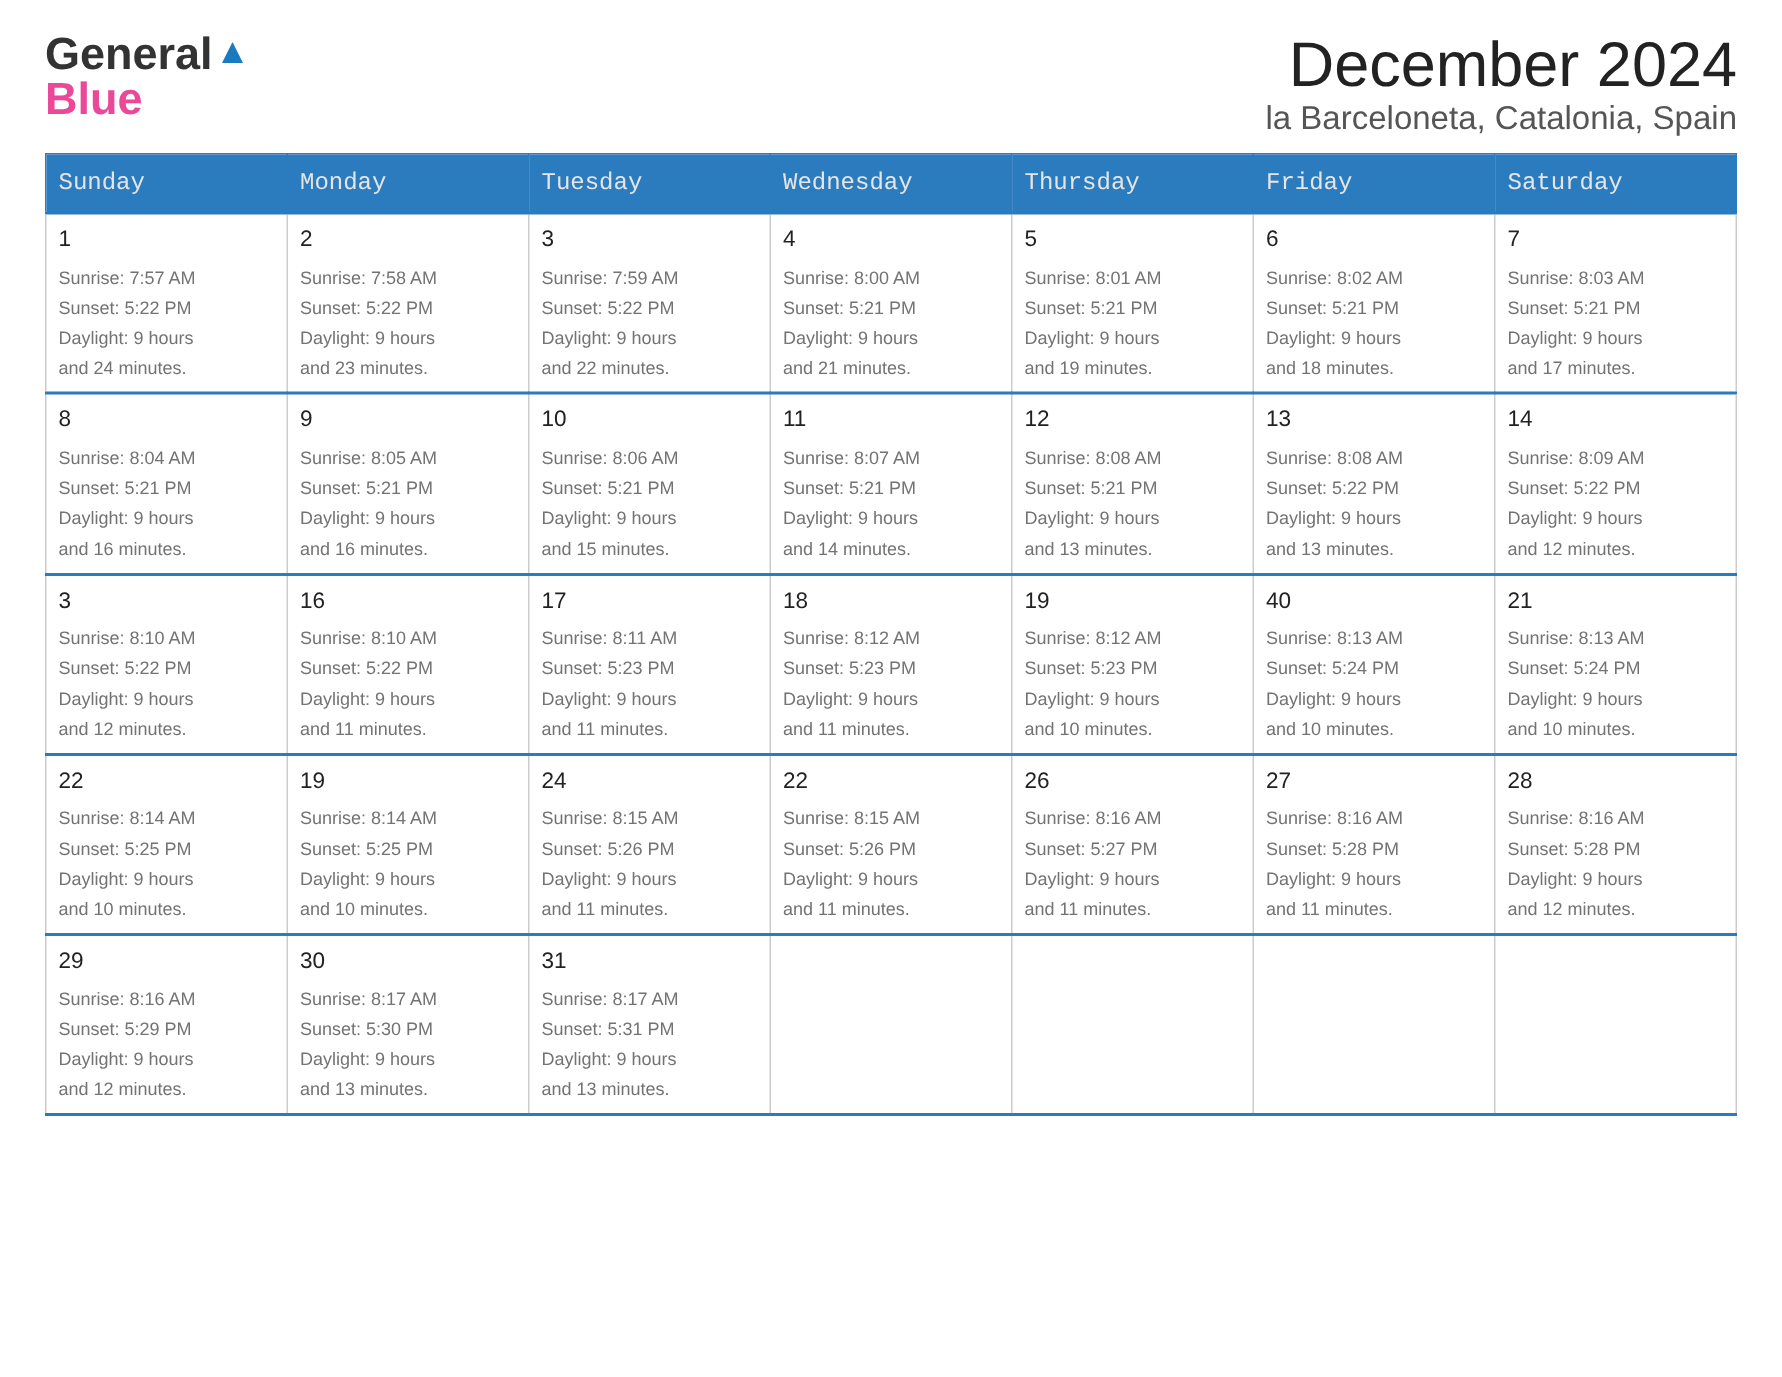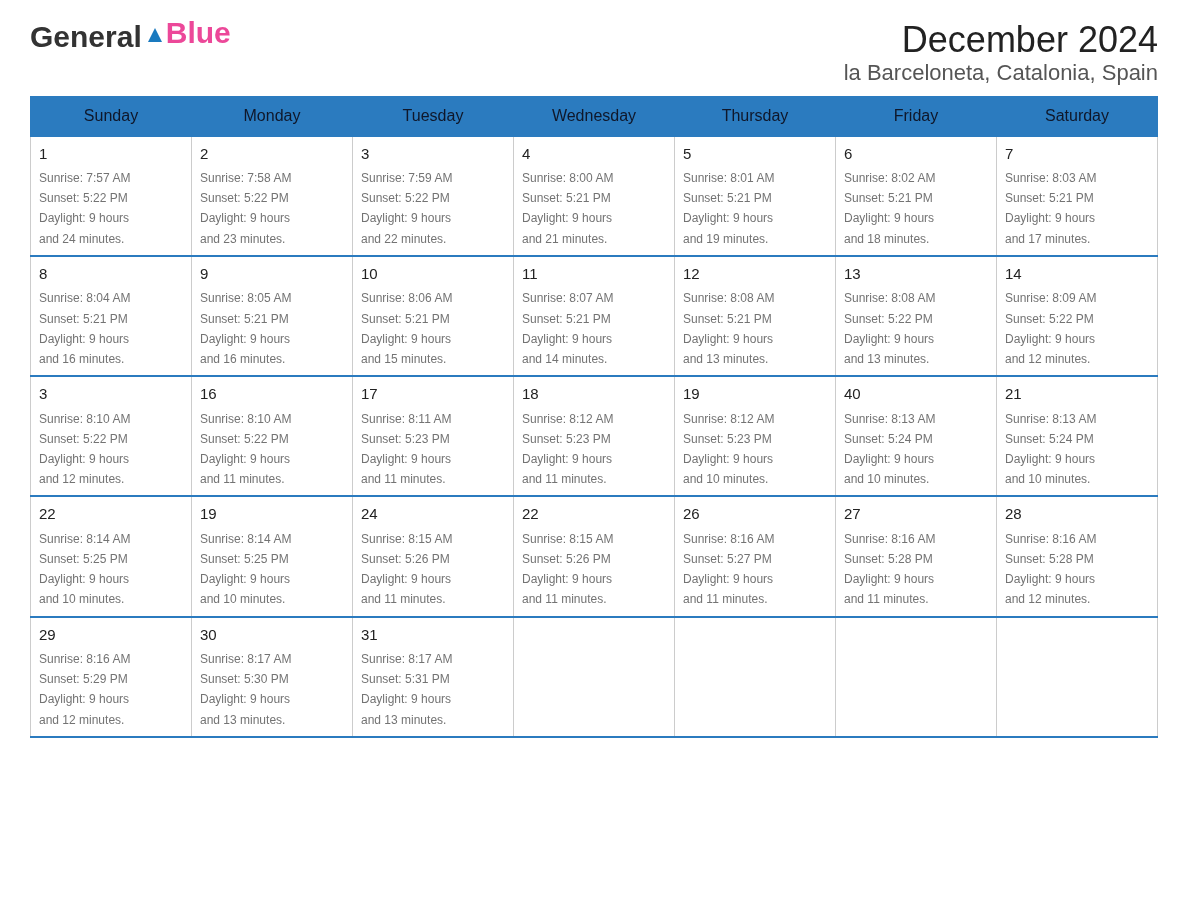--- a/index.html
+++ b/index.html
@@ -11,50 +11,51 @@
       min-height: 918px;
     }
     .header-section {
       display: flex;
       justify-content: space-between;
       align-items: flex-start;
       margin-bottom: 10px;
     }
     .logo-area {
       display: flex;
-      flex-direction: row;
+      flex-direction: column;
       align-items: flex-start;
     }
     .title-area {
       text-align: right;
     }
     .main-title {
-      font-size: 36px;
+      font-size: 42px;
       font-weight: normal;
       color: #222;
       line-height: 1.1;
     }
     .subtitle {
       font-size: 22px;
       color: #555;
       margin-top: 0;
     }
     .calendar-table {
       width: 100%;
       border-collapse: collapse;
       margin-top: 10px;
     }
     .calendar-table th {
       background-color: #2b7bbf;
-      color: #0f172a;
+      color: #e5e5e5;
       font-size: 16px;
       font-weight: normal;
       padding: 10px 8px;
-      text-align: center;
+      text-align: left;
       border: 1px solid #2b7bbf;
+      font-family: Liberation Mono, monospace;
     }
     .calendar-table td {
       vertical-align: top;
       padding: 6px 8px;
       border: 1px solid #ccc;
       width: 14.28%;
       min-height: 100px;
       font-size: 13px;
       color: #333;
       line-height: 1.5;

